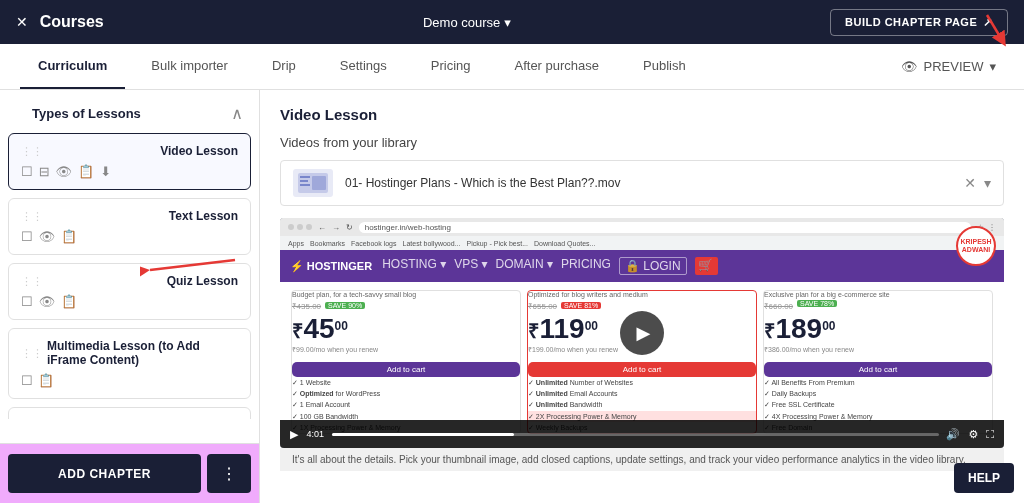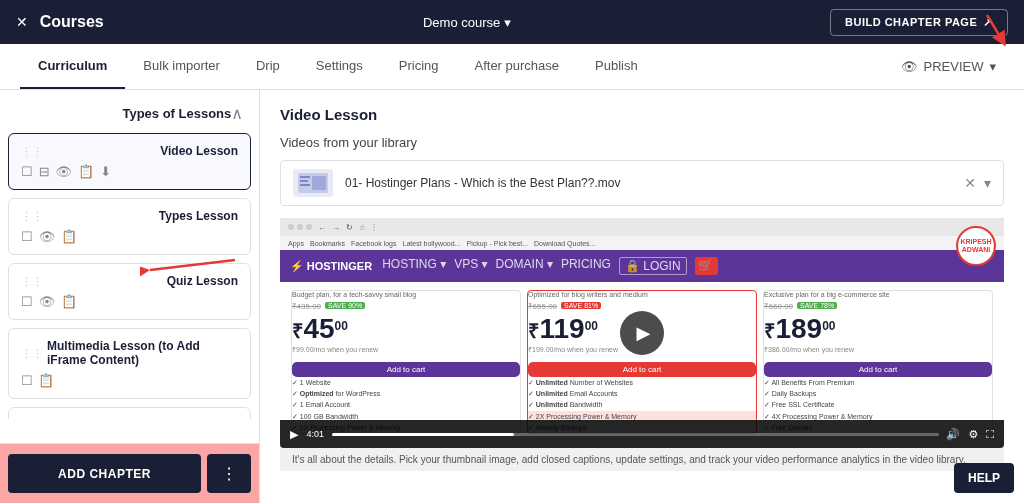--- a/index.html
+++ b/index.html
@@ -42,21 +42,21 @@
     
     .tab-bar {
       background: white;
       border-bottom: 1px solid #e0e0e0;
       display: flex;
       align-items: center;
       justify-content: space-between;
       padding: 0 20px 0 20px;
       height: 46px;
     }
-    .tabs { display: flex; align-items: flex-end; height: 100%; gap: 0; }
+    .tabs { display: flex; align-items: flex-end; height: 100%; gap: 8px; }
     .tab {
       padding: 0 18px;
       height: 100%;
       display: flex;
       align-items: center;
       font-size: 13px;
       color: #555;
       cursor: pointer;
       border-bottom: 2px solid transparent;
       white-space: nowrap;
@@ -90,22 +90,23 @@
       background: white;
       border-right: 1px solid #e0e0e0;
       display: flex;
       flex-direction: column;
       overflow: hidden;
       position: relative;
     }
     .sidebar-header {
       display: flex;
       align-items: center;
-      justify-content: flex-end;
+      justify-content: space-between;
       padding: 14px 16px 10px 16px;
+      margin-left: 16px;
     }
     .sidebar-title { font-size: 13px; font-weight: 700; color: #1a1f36; }
     .sidebar-items { flex: 1; overflow-y: auto; padding: 0 8px; }
     .lesson-card {
       background: white;
       border: 1px solid #e0e0e0;
       border-radius: 6px;
       margin-bottom: 8px;
       padding: 10px 12px;
       cursor: pointer;
@@ -119,21 +120,21 @@
     }
     .lesson-name { font-size: 12px; font-weight: 600; color: #1a1f36; }
     .lesson-icons { display: flex; align-items: center; gap: 6px; }
     .lesson-icon { font-size: 13px; color: #888; cursor: pointer; }
     .lesson-icon.eye { color: #888; }
     .drag-handle { color: #ccc; font-size: 11px; margin-right: 4px; }
 
     
     .sidebar-bottom {
       padding: 10px 8px;
-      background: #fca5a5;
+      background: #f0abfc;
       border-top: 1px solid #e0e0e0;
       display: flex;
       gap: 6px;
       margin-top: 24px;
     }
     .add-chapter-btn {
       flex: 1;
       background: #1a1f36;
       color: white;
       border: none;
@@ -447,21 +448,21 @@
               <path d="M6,0 L0,3 L6,6 Z" fill="#e53935"></path>
             </marker>
           </defs>
           <line x1="95" y1="15" x2="10" y2="25" stroke="#e53935" stroke-width="2.5" marker-end="url(#arr2)"></line>
         </svg>
       </div>
 
       <div class="lesson-card">
         <div class="lesson-card-header">
           <span class="drag-handle">⋮⋮</span>
-          <span class="lesson-name">Types Lesson</span>
+          <span class="lesson-name">Text Lesson</span>
         </div>
         <div class="lesson-icons">
           <span class="lesson-icon">☐</span>
           <span class="lesson-icon eye">👁</span>
           <span class="lesson-icon">📋</span>
         </div>
       </div>
 
       <div class="lesson-card">
         <div class="lesson-card-header">
@@ -534,20 +535,21 @@
 
             <div class="browser-bar">
               <div class="browser-dots">
                 <div class="browser-dot"></div>
                 <div class="browser-dot"></div>
                 <div class="browser-dot"></div>
               </div>
               <span>←</span>
               <span>→</span>
               <span>↻</span>
+              <div class="browser-url">hostinger.in/web-hosting</div>
               <div class="browser-actions">
                 <span>☆</span>
                   <span>⋮</span>
               </div>
             </div>
 
             <div style="background:#f1f3f4; height:14px; display:flex; align-items:center; padding:0 8px; gap:6px; font-size:7px; color:#555; overflow:hidden;">
               <span>Apps</span>
                 <span>Bookmarks</span>
                 <span>Facebook logs</span>
@@ -601,21 +603,21 @@
                   <div>✓ <b>Unlimited</b> Number of Websites</div>
                   <div>✓ <b>Unlimited</b> Email Accounts</div>
                   <div>✓ <b>Unlimited</b> Bandwidth</div>
                   <div style="background:#ffe0e0;">✓ 2X Processing Power &amp; Memory</div>
                   <div>✓ Weekly Backups</div>
                 </div>
               </div>
 
               <div class="pricing-card">
                 <div style="font-size:7px; color:#666; margin-bottom:2px;">Exclusive plan for a big e-commerce site</div>
-                <div style="display:flex; align-items:center; gap:4px; margin-bottom:2px;">
+                <div style="display:flex; align-items:flex-start; gap:4px; margin-bottom:2px;">
                   <span style="font-size:8px; text-decoration:line-through; color:#999;">₹660.00</span>
                   <span style="background:#4caf50; color:white; font-size:7px; padding:0 3px; border-radius:2px;">SAVE 78%</span>
                 </div>
                 <div style="font-size:20px; font-weight:700; color:#1a1f36;">₹<span style="font-size:28px;">189</span><sup style="font-size:12px;">00</sup></div>
                 <div style="font-size:7px; color:#888; margin-bottom:4px;">₹386.00/mo when you renew</div>
                 <button class="add-cart-btn purple">Add to cart</button>
                 <div class="pricing-features">
                   <div>✓ All Benefits From Premium</div>
                   <div>✓ Daily Backups</div>
                   <div>✓ Free SSL Certificate</div>

